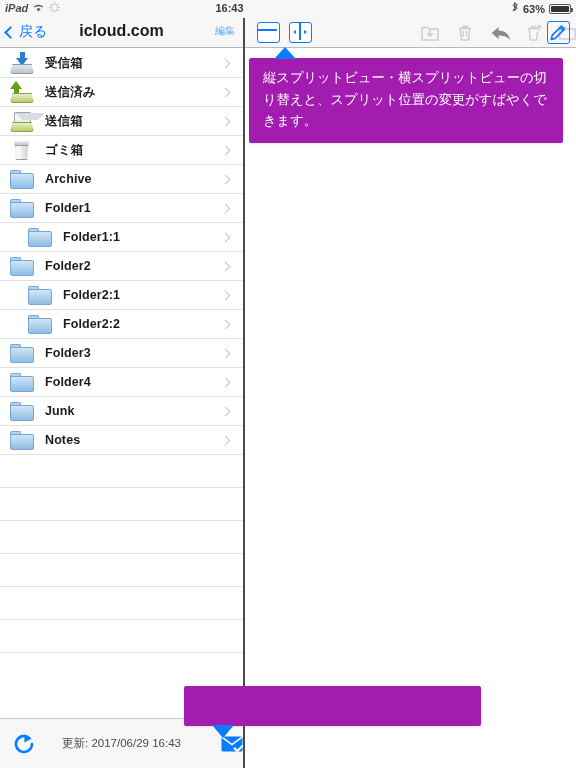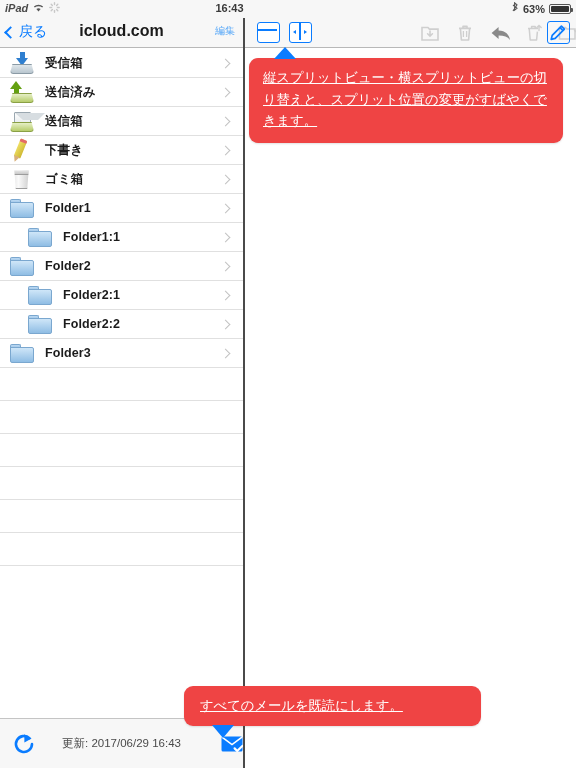--- a/index.html
+++ b/index.html
@@ -106,22 +106,22 @@
   .splitbtn.b2 .harrow{ position:absolute;left:2.5px; top:7px; width:14.4px; height:4px;}
   .splitbtn.b2 .harrow::before{content:"";position:absolute;left:0;top:0;width:0;height:0;
      border-top:2.4px solid transparent;border-bottom:2.4px solid transparent;border-right:3.6px solid #0a7cff;}
   .splitbtn.b2 .harrow::after{content:"";position:absolute;right:0;top:0;width:0;height:0;
      border-top:2.4px solid transparent;border-bottom:2.4px solid transparent;border-left:3.6px solid #0a7cff;}
   .tb-icon{ position:absolute; top:5px; width:20px;height:20px; cursor:pointer;}
   .tb-compose{ position:absolute; top:3px; right:6px; width:23px;height:23px;
      border:1.6px solid #0a7cff; border-radius:3px; cursor:pointer;}
 
   
-  .tip{ position:absolute; background:#ef4444; border-radius:9px; color:#fff; z-index:60;
-     box-shadow:0 1px 2px rgba(0,0,0,.12);text-decoration:underline;}
+  .tip{ position:absolute; background:#a21caf; border-radius:2px; color:#fff; z-index:60;
+     box-shadow:0 1px 2px rgba(0,0,0,.12);}
   .tip p{ font-size:13.3px; line-height:21.5px; color:#fff; }
   .tail{ position:absolute; width:0;height:0; z-index:61;}
   .tail.up{ border-left:11px solid transparent;border-right:11px solid transparent;border-bottom:12px solid #0a7cff;}
   .tail.down{ border-left:11px solid transparent;border-right:11px solid transparent;border-top:13px solid #0a7cff;}
 
   #tip1{ left:249px; top:58px; width:314px; padding:9px 14px 11px 14px;}
   #tip1 .tail{ left:25px; top:-11px; }
   #tip2{ left:113px; top:277px; width:397px; padding:11px 16px 13px 16px;}
   #tip2 .tail{ left:30px; top:-11px; }
   #tip2 .para{ margin-bottom:14px; }
@@ -209,41 +209,42 @@
             <span class="ic-outbox">
               <span class="env"></span>
               <span class="tray g"></span>
             </span>
           </span>
           <span class="label">送信箱</span>
           <span class="chev"></span>
         </div>
         <div class="row">
           <span class="ico">
-            <span class="ic-draft">
-              <span class="pencil"></span>
-            </span>
-          </span>
-          <span class="label">下書き</span>
-          <span class="chev"></span>
-        </div>
-        <div class="row">
-          <span class="ico">
             <span class="ic-trash"></span>
           </span>
           <span class="label">ゴミ箱</span>
           <span class="chev"></span>
         </div>
         <div class="row">
           <span class="ico">
             <span class="ic-folder">
               <span class="tab"></span>
               <span class="body"></span>
             </span>
           </span>
+          <span class="label">Archive</span>
+          <span class="chev"></span>
+        </div>
+        <div class="row">
+          <span class="ico">
+            <span class="ic-folder">
+              <span class="tab"></span>
+              <span class="body"></span>
+            </span>
+          </span>
           <span class="label">Folder1</span>
           <span class="chev"></span>
         </div>
         <div class="row indent">
           <span class="ico">
             <span class="ic-folder">
               <span class="tab"></span>
               <span class="body"></span>
             </span>
           </span>
@@ -281,20 +282,50 @@
           <span class="chev"></span>
         </div>
         <div class="row">
           <span class="ico">
             <span class="ic-folder">
               <span class="tab"></span>
               <span class="body"></span>
             </span>
           </span>
           <span class="label">Folder3</span>
+          <span class="chev"></span>
+        </div>
+        <div class="row">
+          <span class="ico">
+            <span class="ic-folder">
+              <span class="tab"></span>
+              <span class="body"></span>
+            </span>
+          </span>
+          <span class="label">Folder4</span>
+          <span class="chev"></span>
+        </div>
+        <div class="row">
+          <span class="ico">
+            <span class="ic-folder">
+              <span class="tab"></span>
+              <span class="body"></span>
+            </span>
+          </span>
+          <span class="label">Junk</span>
+          <span class="chev"></span>
+        </div>
+        <div class="row">
+          <span class="ico">
+            <span class="ic-folder">
+              <span class="tab"></span>
+              <span class="body"></span>
+            </span>
+          </span>
+          <span class="label">Notes</span>
           <span class="chev"></span>
         </div>
         <div class="row empty"></div>
         <div class="row empty"></div>
         <div class="row empty"></div>
         <div class="row empty"></div>
         <div class="row empty"></div>
         <div class="row empty"></div>
       </div>
 
@@ -365,16 +396,15 @@
   </div>
 
   <div class="tip" id="tip1">
     <span class="tail up"></span>
     <p>縦スプリットビュー・横スプリットビューの切り替えと、スプリット位置の変更がすばやくできます。</p>
   </div>
 
 
   <div class="tip" id="tip3">
     <span class="tail down"></span>
-    <p>すべてのメールを既読にします。</p>
   </div>
 
 </div>
 
 </body></html>

